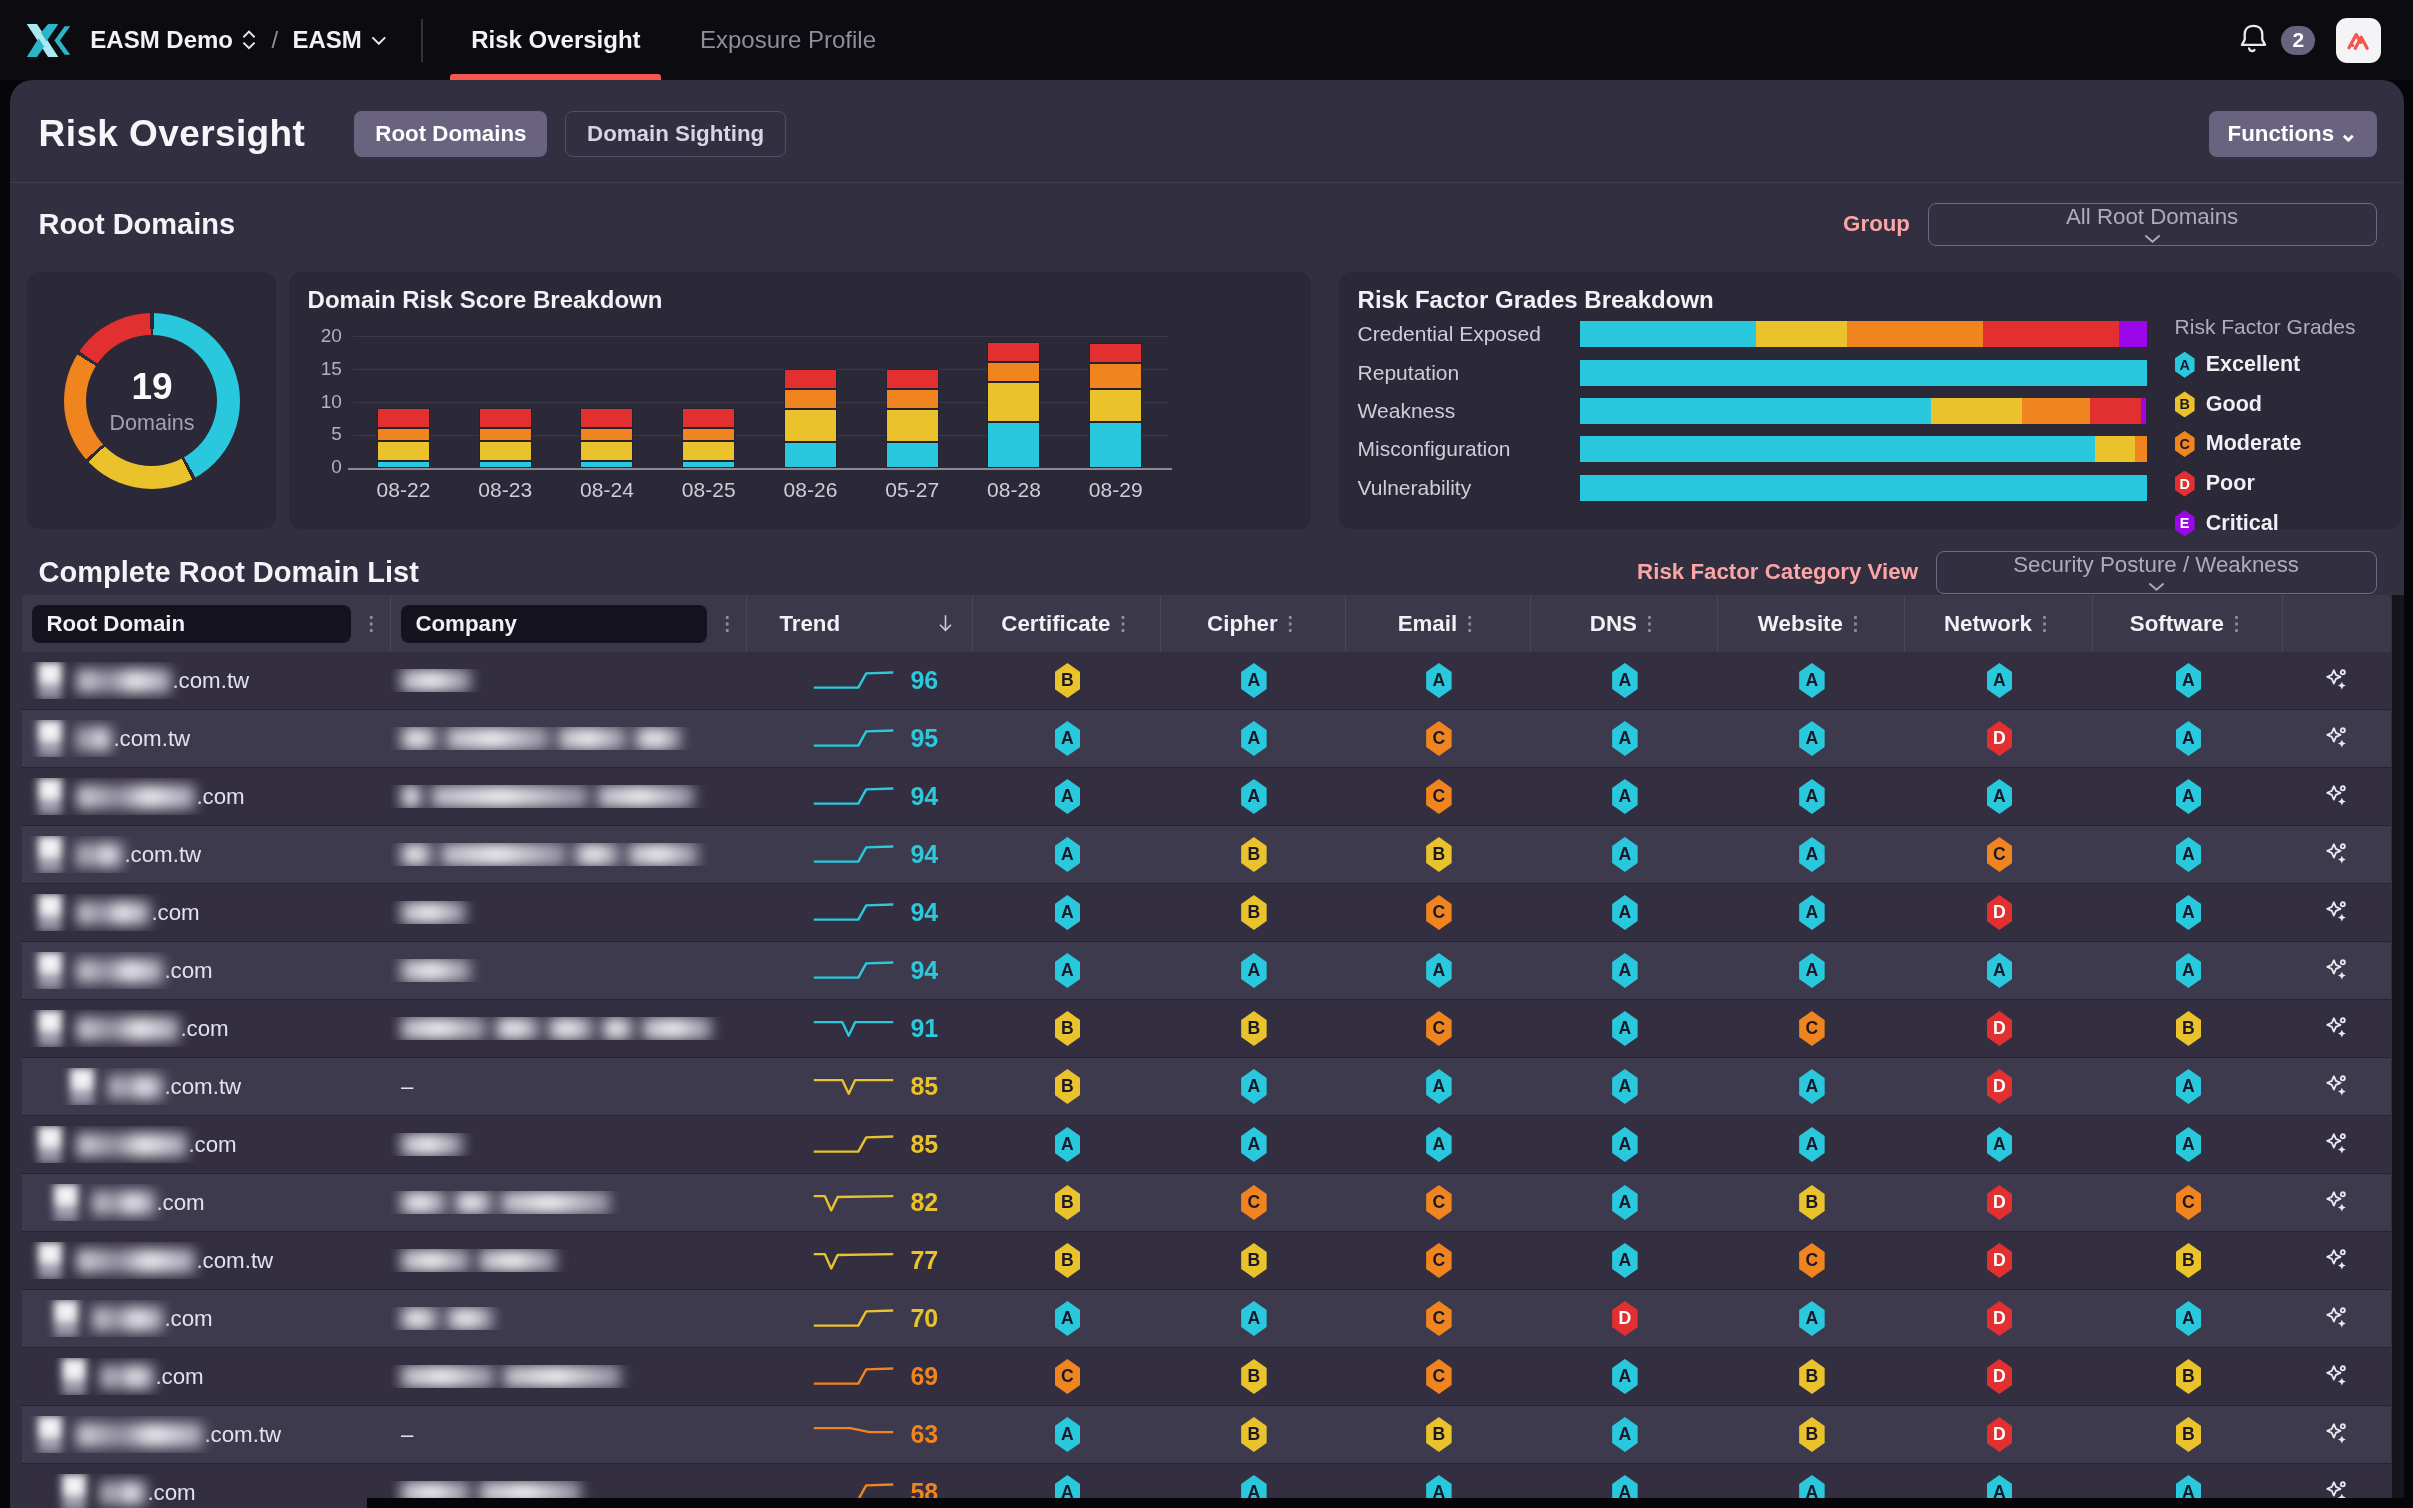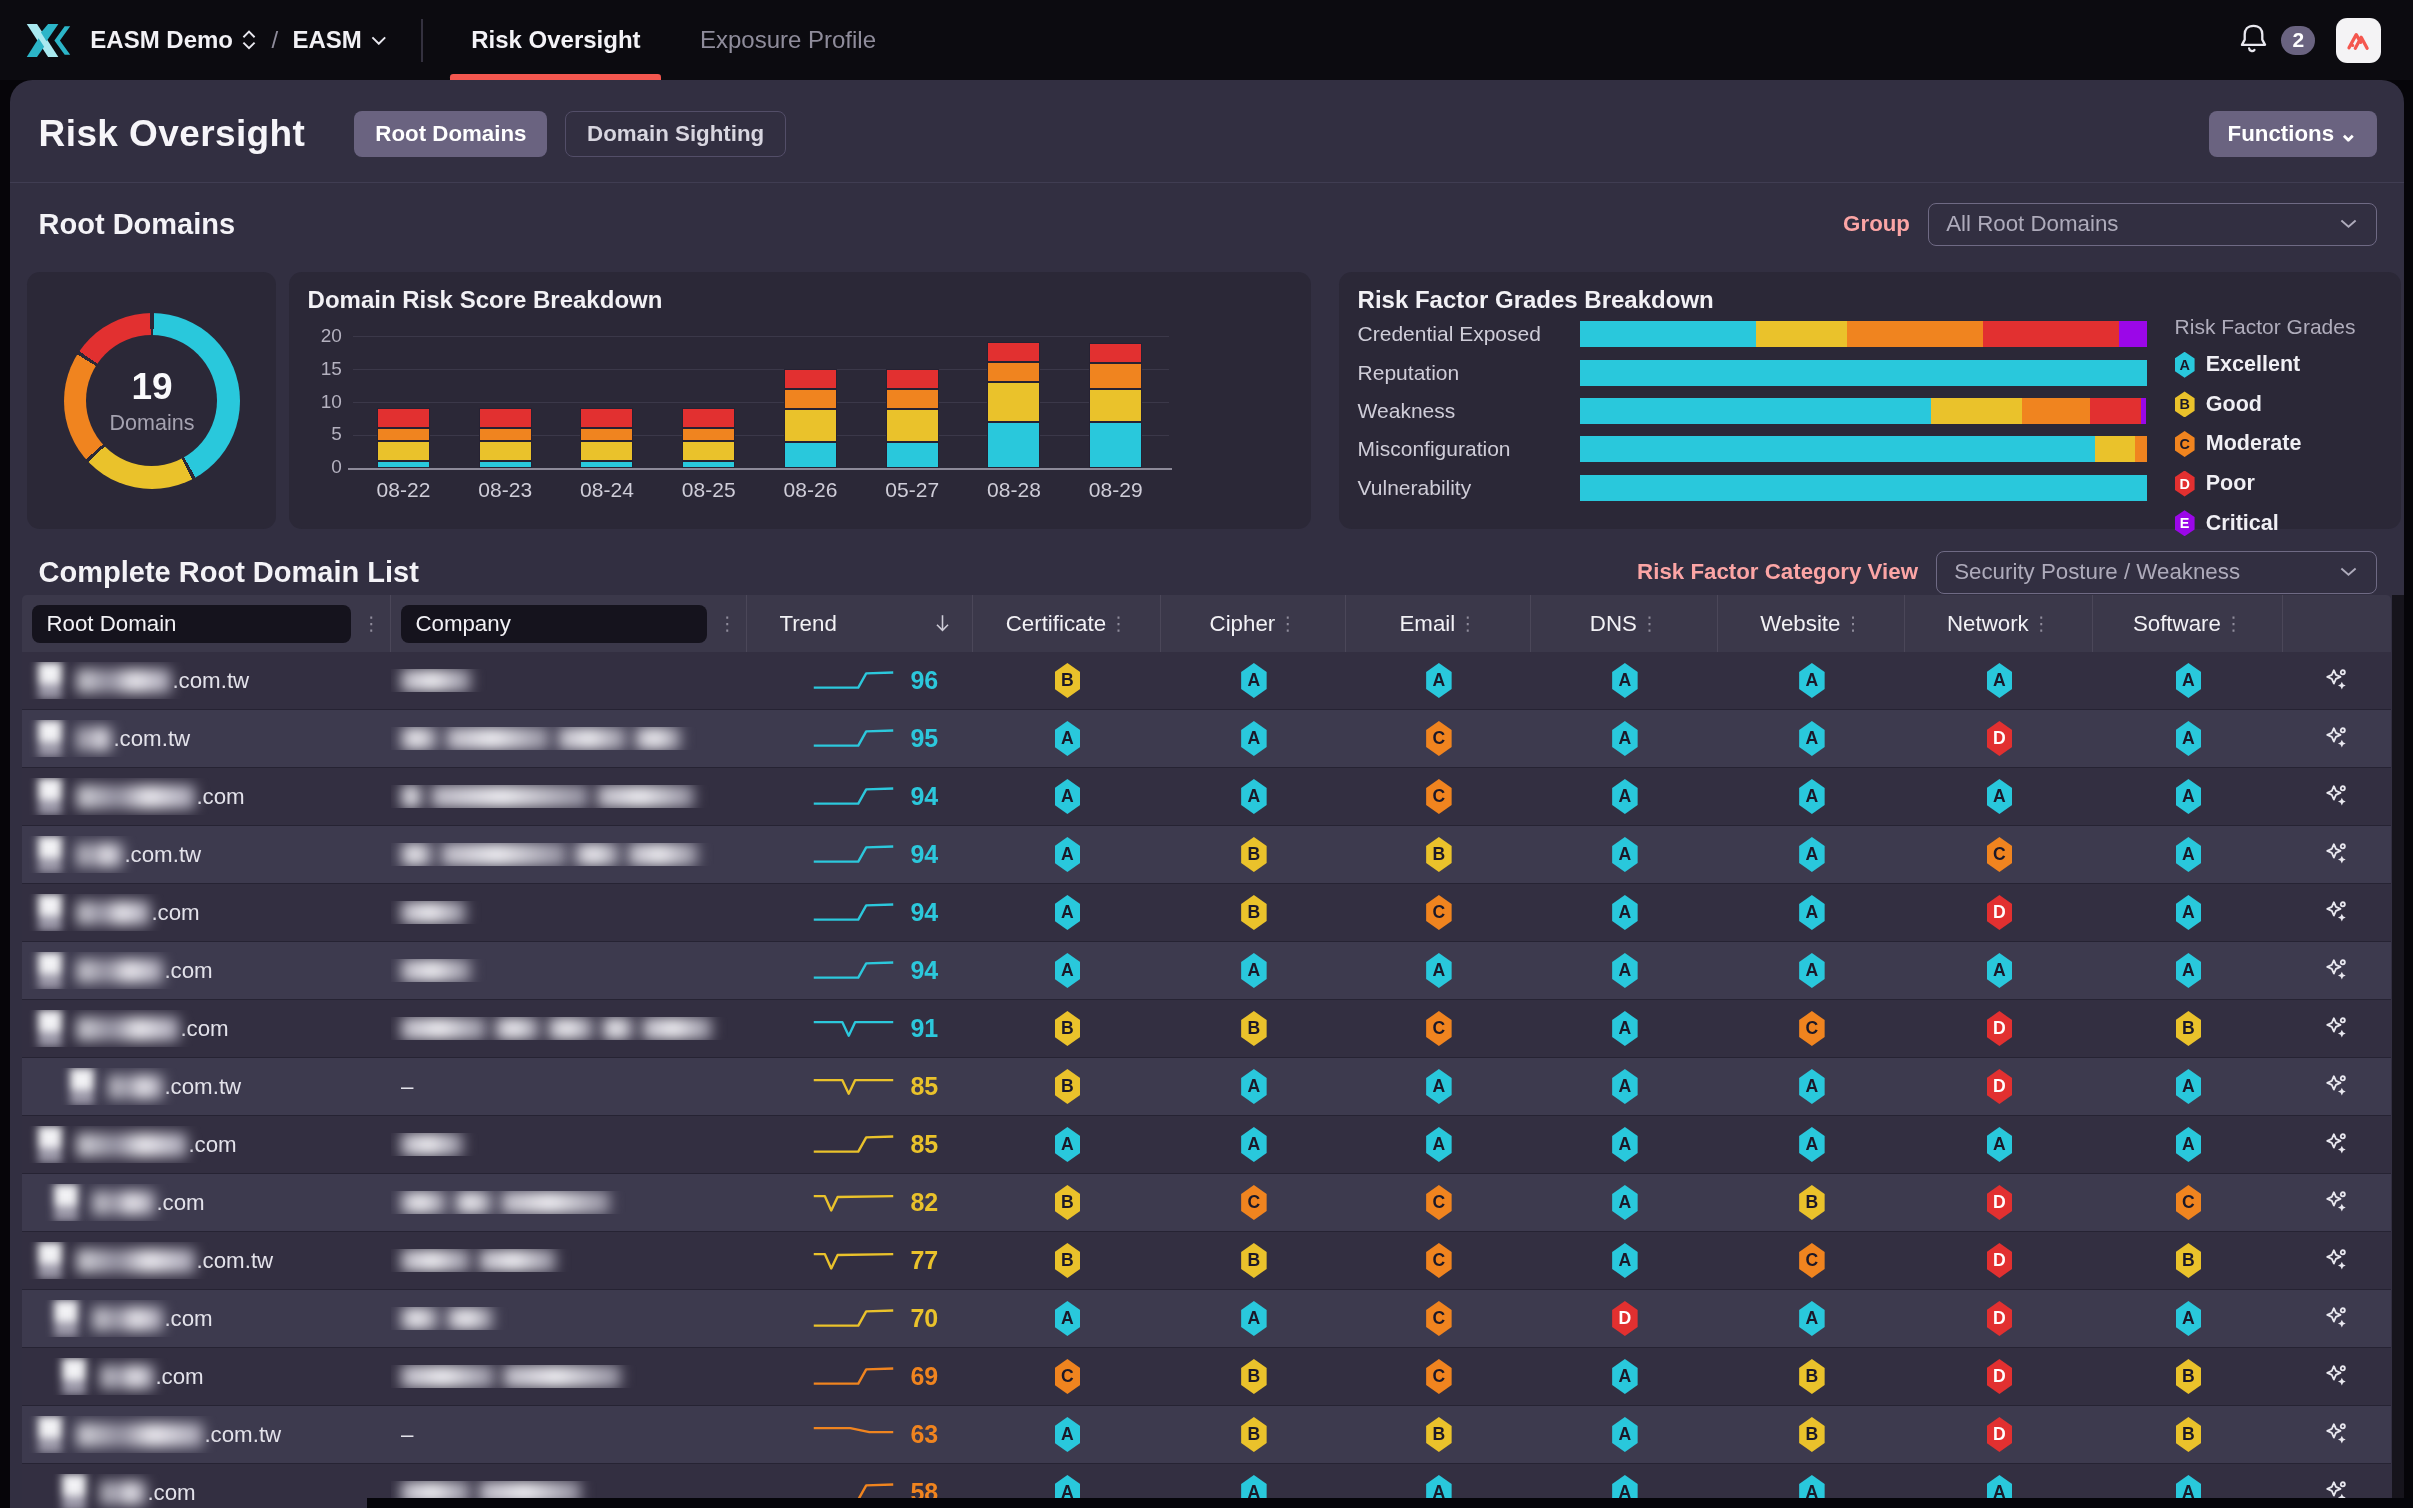--- a/index.html
+++ b/index.html
@@ -40,21 +40,21 @@
   .fn-btn { margin-left:auto; height:46px; padding:0 19px; border-radius:8px; background:#6a6380; color:#fff;
             font-size:22.3px; font-weight:bold; display:flex; align-items:center; gap:4.8px; cursor:pointer; }
 
   .hr { position:absolute; left:0; right:0; top:102px; border-top:1.6px solid #403d52; }
 
   .section-row { position:absolute; left:29px; right:27px; top:120px; height:48px; display:flex; align-items:center; }
   .h2 { color:#f4f3f7; font-size:29px; font-weight:bold; }
   .group-wrap { margin-left:auto; display:flex; align-items:center; gap:17.6px; }
   .lbl { color:#fca5a5; font-size:22.3px; font-weight:bold; }
   .select { height:43px; border:1.6px solid #6f6a84; border-radius:8px; display:flex; align-items:center;
-            padding:0 17.6px; color:#aeabbb; font-size:22.3px; cursor:pointer; background:transparent; }
+            padding:0 17.6px; color:#aeabbb; font-size:22.3px; cursor:pointer; background:transparent;flex-direction:column; }
   .select .sel-val { flex:1; }
   .g-select { width:449px; }
   .c-select { width:441px; }
 
   
   .charts { position:absolute; left:0; top:192px; width:2394px; height:263px; }
   .panel { position:absolute; top:0; height:257px; background:#2b2837; border-radius:12.8px; }
   .donut-panel { left:17.6px; width:249px; }
   .bar-panel { left:279px; width:1022px; }
   .hbar-panel { left:1329px; width:1062px; }
@@ -91,21 +91,21 @@
   .hex-lg { width:25.5px; height:35px; font-size:17.6px; }
   .hex-sm { width:20px; height:26px; font-size:14.4px; }
 
   
   .list-row { position:absolute; left:29px; right:27px; top:469px; height:46px; display:flex; align-items:center; }
   .cat-wrap { margin-left:auto; display:flex; align-items:center; gap:17.6px; }
 
   .table { position:absolute; left:12.8px; top:515px; width:2369px; }
   .thead { display:grid; grid-template-columns:369px 356px 226px 188px 185px 185px 187px 187px 188px 190px 108px;
            height:57px; background:#3b384a; border-radius:4.8px 4.8px 0 0; }
-  .th { display:flex; align-items:center; color:#f2f1f5; font-size:22.3px; font-weight:normal;
+  .th { display:flex; align-items:center; color:#f2f1f5; font-size:22.3px; font-weight:bold;
         border-right:1.2px solid #4b4759; position:relative; }
   .th:last-child { border-right:none; }
   .th-center { justify-content:center; gap:3px; }
   .th-box { background:#15131d; border-radius:8px; height:38px; flex:1; margin:0 11.2px 0 9.6px;
             display:flex; align-items:center; padding:0 14.4px; cursor:text; }
   .kebab { color:#8f8c9b; font-size:19px; letter-spacing:0; margin-right:9.6px; line-height:1; cursor:pointer; }
   .th .sort { margin-left:6.4px; }
   .trend-th { padding-left:32px; }
 
   .row { display:grid; grid-template-columns:369px 356px 226px 188px 185px 185px 187px 187px 188px 190px 108px;

